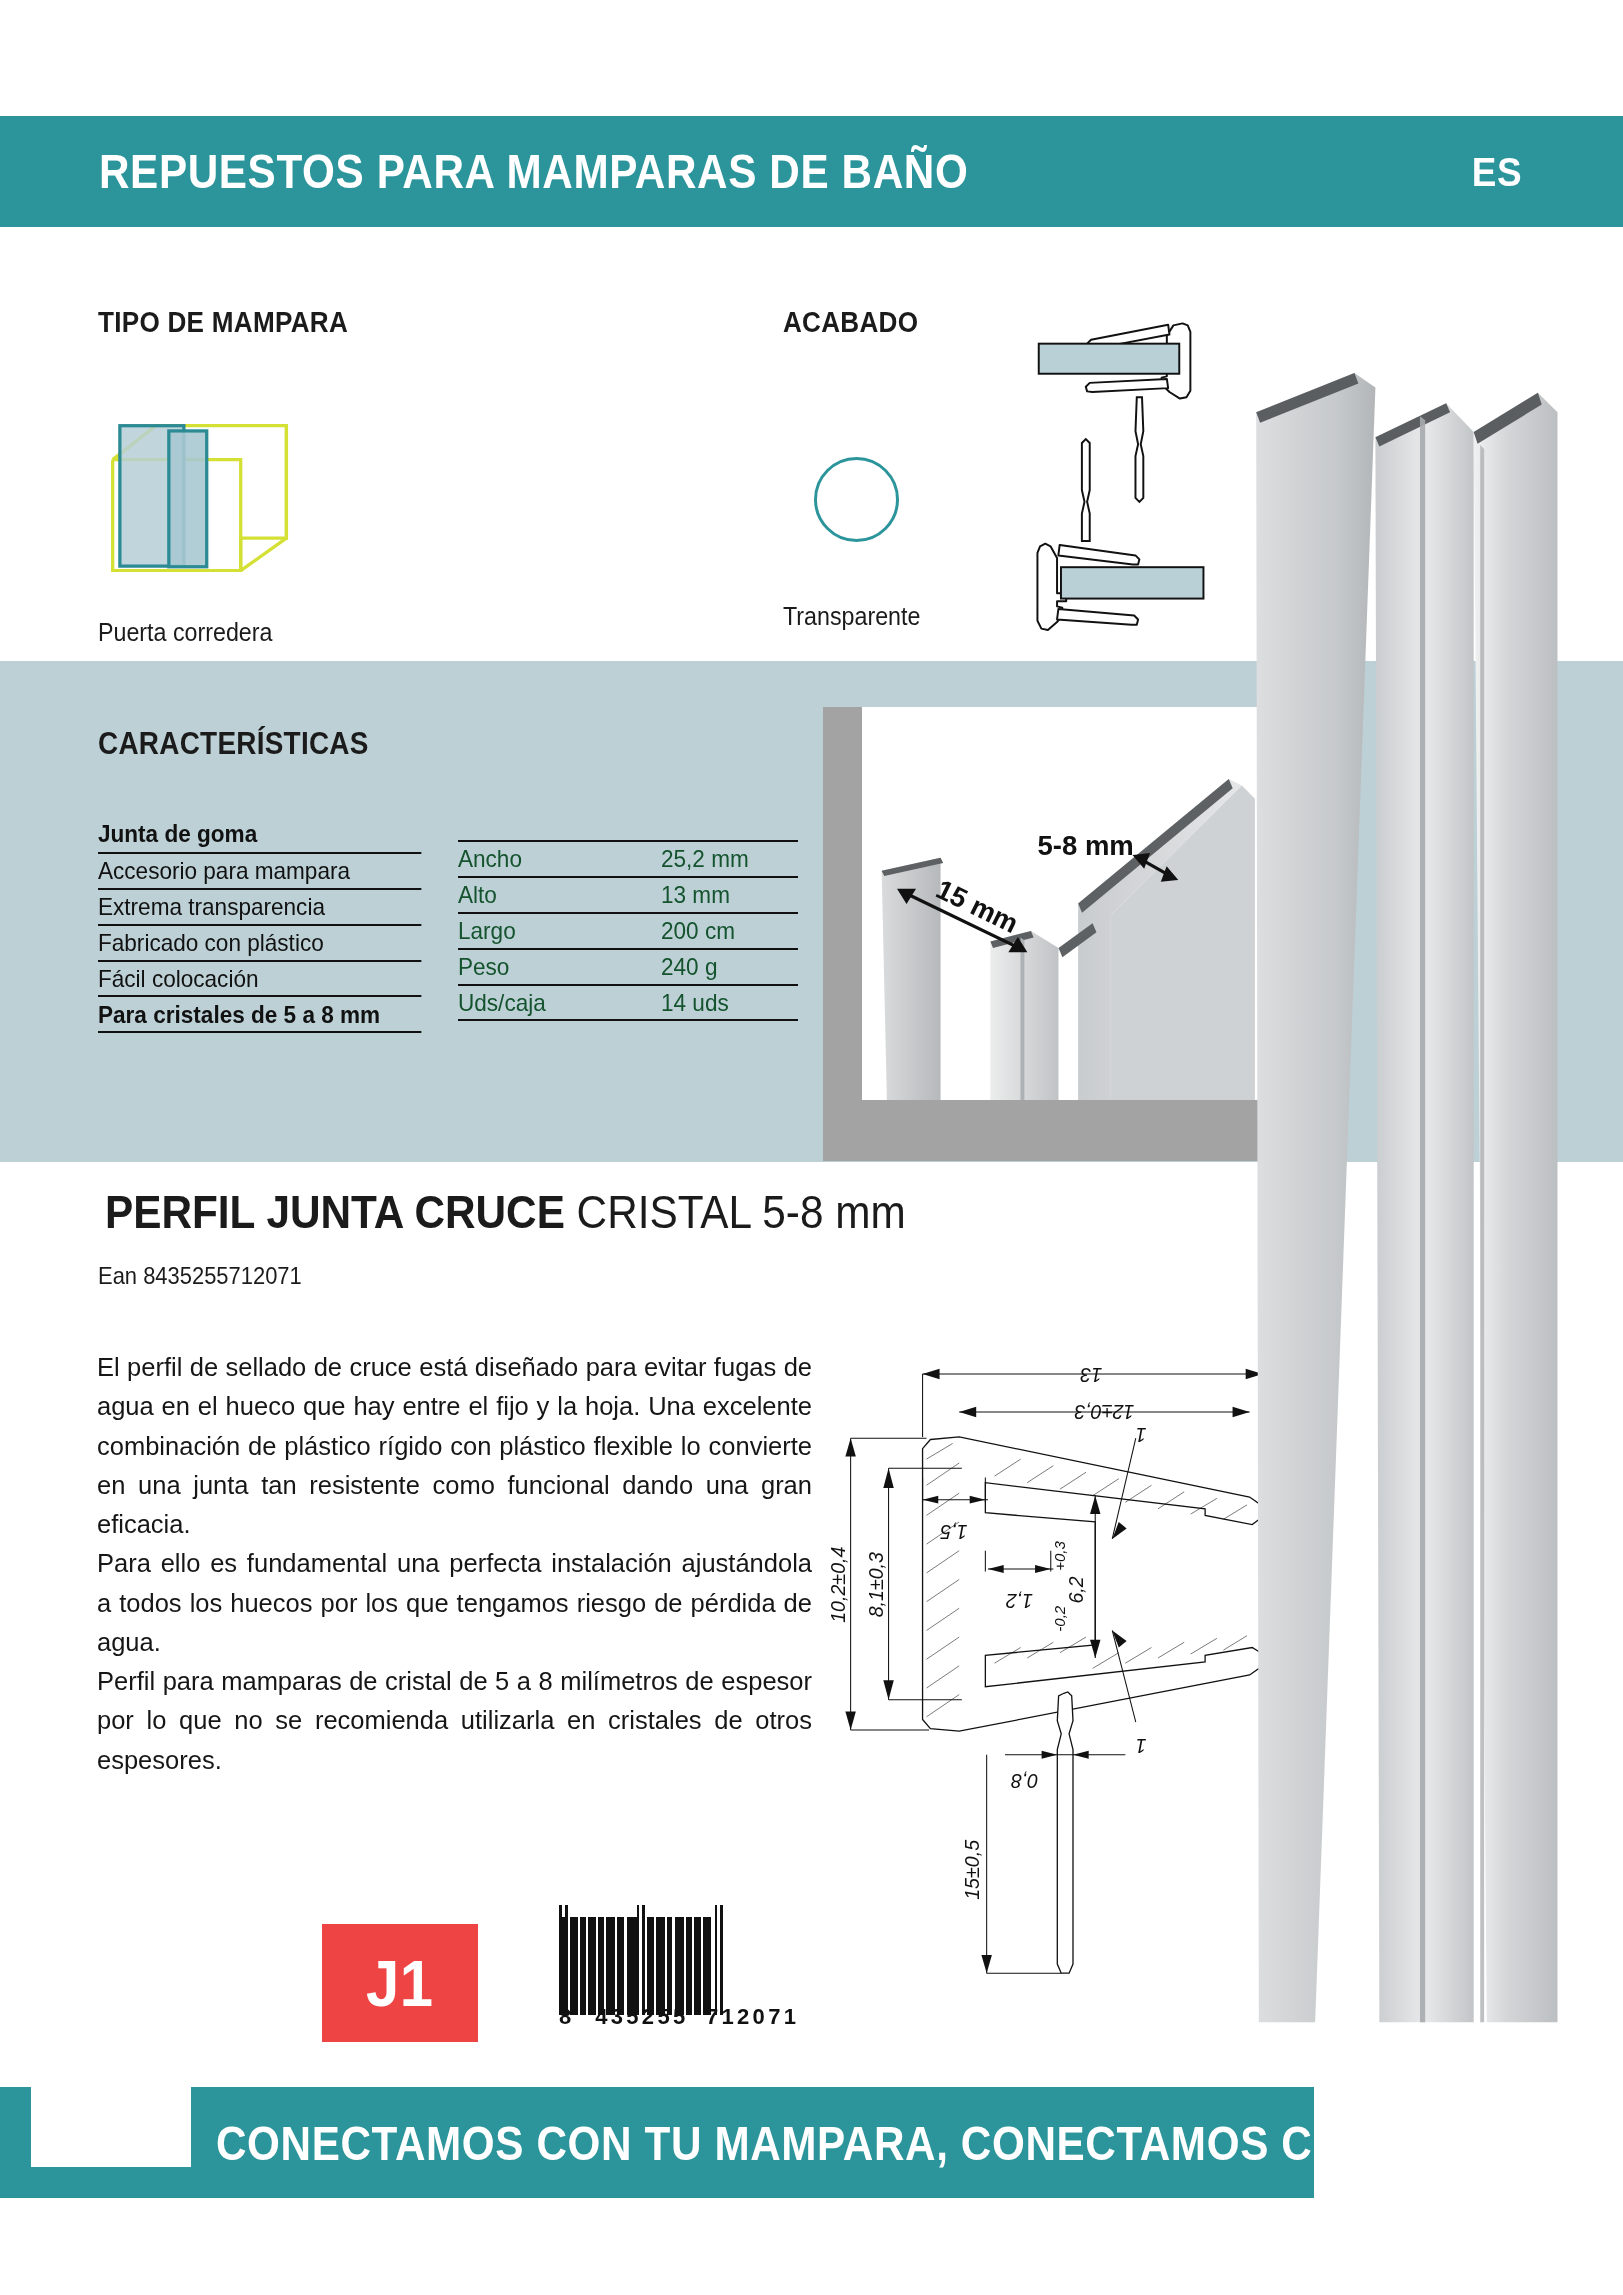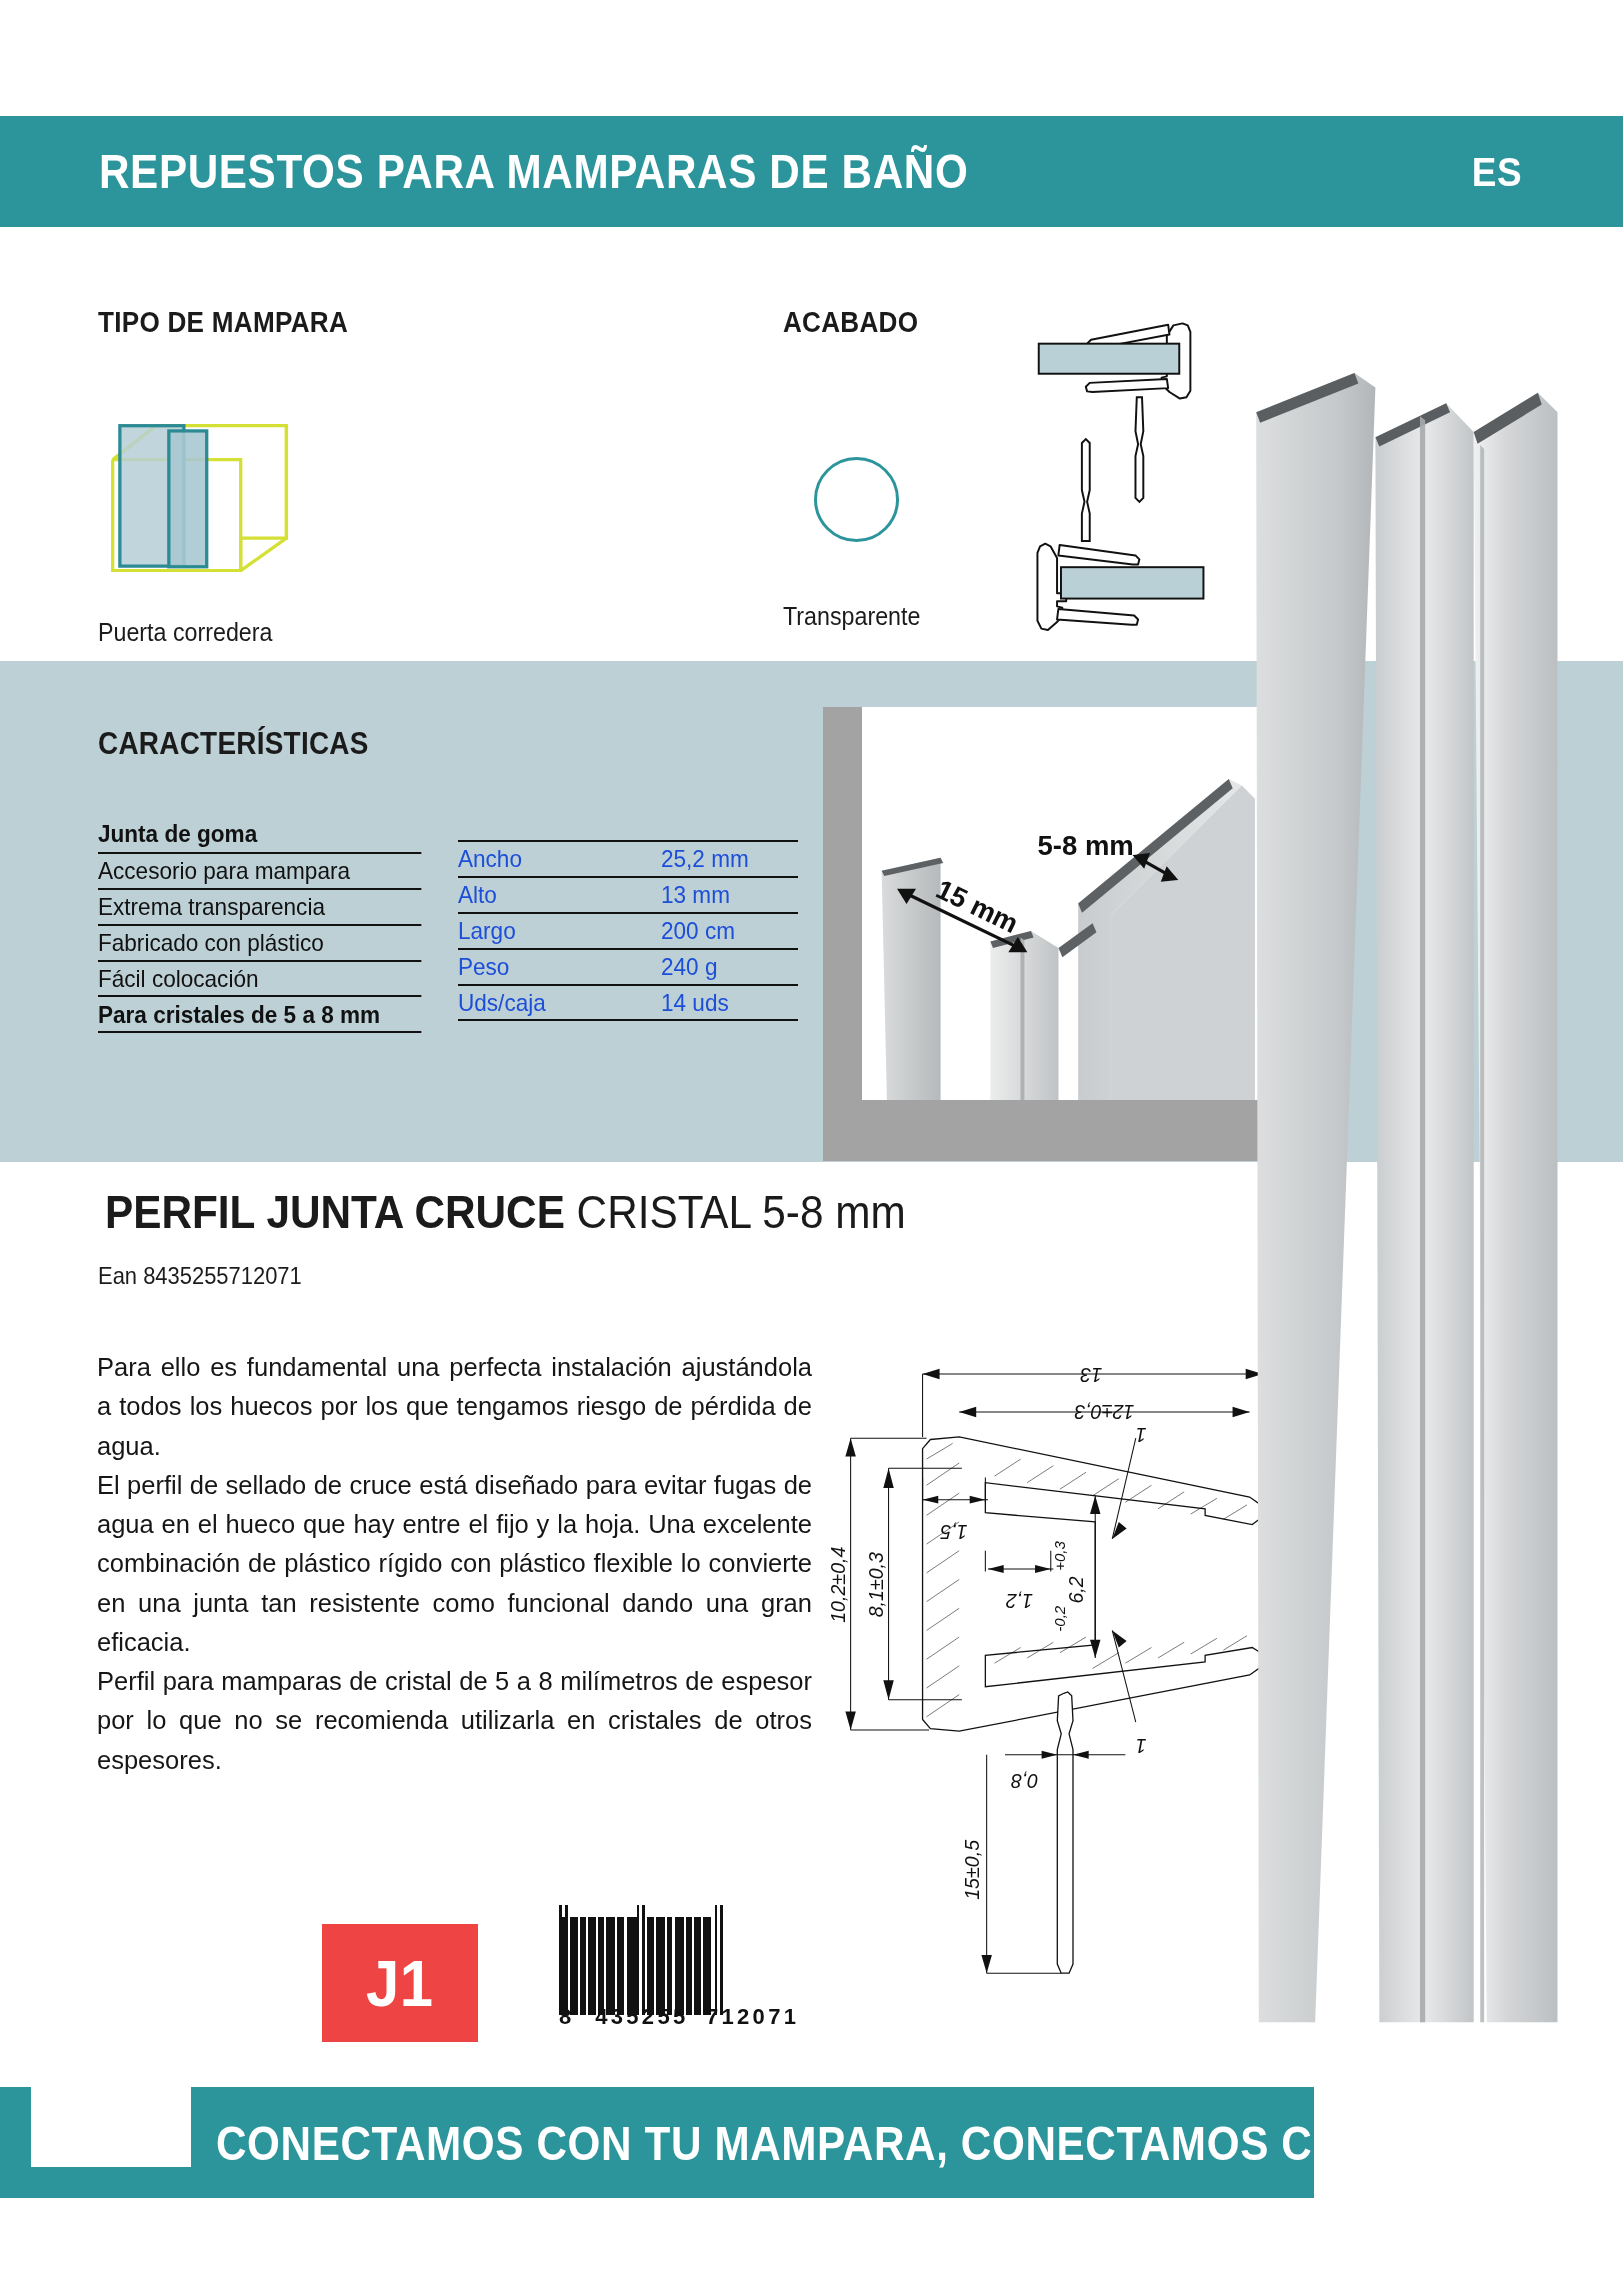--- a/index.html
+++ b/index.html
@@ -80,21 +80,21 @@
     font-size: 24px; color: #111; border-top: 2.6px solid #111;
     padding: 3.3px 0 2.6px 0; white-space: nowrap;
     transform: scaleX(0.94); transform-origin: left center;
   }
   .feat .row:last-child { border-bottom: 2.6px solid #111; }
   .feat .row.bold { font-weight: 700; }
 
   .dims { position: absolute; left: 458px; top: 840px; width: 340px; }
   .dims .row {
     display: flex; border-top: 2.6px solid #111;
-    font-size: 24px; color: #1d4ed8; padding: 3.3px 0 2.6px 0;
+    font-size: 24px; color: #14532d; padding: 3.3px 0 2.6px 0;
   }
   .dims .row:last-child { border-bottom: 2.6px solid #111; }
   .dims .k { width: 203px; transform: scaleX(0.94); transform-origin: left center; }
   .dims .v { transform: scaleX(0.94); transform-origin: left center; }
 
   .photo-box {
     position: absolute; left: 823px; top: 707px; width: 465px; height: 454px;
     background: #a3a3a3; overflow: hidden; padding-left: 39px;
   }
 
@@ -319,22 +319,22 @@
 
   <div class="prod-title">
     <span class="inner">
       <span class="b">PERFIL JUNTA CRUCE</span>
       <span class="r">CRISTAL 5-8 mm</span>
     </span>
   </div>
   <div class="prod-ean">Ean 8435255712071</div>
 
   <div class="copy">
+    <p>El perfil de sellado de cruce está diseñado para evitar fugas de agua en el hueco que hay entre el fijo y la hoja. Una excelente combinación de plástico rígido con plástico flexible lo convierte en una junta tan resistente como funcional dando una gran eficacia.</p>
     <p>Para ello es fundamental una perfecta instalación ajustándola a todos los huecos por los que tengamos riesgo de pérdida de agua.</p>
-    <p>El perfil de sellado de cruce está diseñado para evitar fugas de agua en el hueco que hay entre el fijo y la hoja. Una excelente combinación de plástico rígido con plástico flexible lo convierte en una junta tan resistente como funcional dando una gran eficacia.</p>
     <p>Perfil para mamparas de cristal de 5 a 8 milímetros de espesor por lo que no se recomienda utilizarla en cristales de otros espesores.</p>
   </div>
 
   <div class="cad">
     <svg viewBox="0 0 740 1080" width="484" height="707">
       <g stroke="#111" fill="none" stroke-width="2">
 
         <path d="M152 170 L196 166 L640 258 L660 272 L660 288 L644 300 L572 286 L572 276
                  L236 236 L236 282 L404 296 L404 484 L236 500 L236 548 L572 510 L572 500
                  L644 488 L660 498 L660 516 L640 530 L196 616 L152 612 L140 598 L140 184 Z" fill="#fff"></path>

